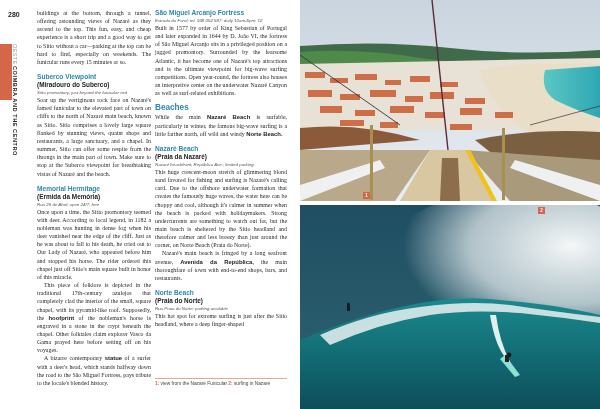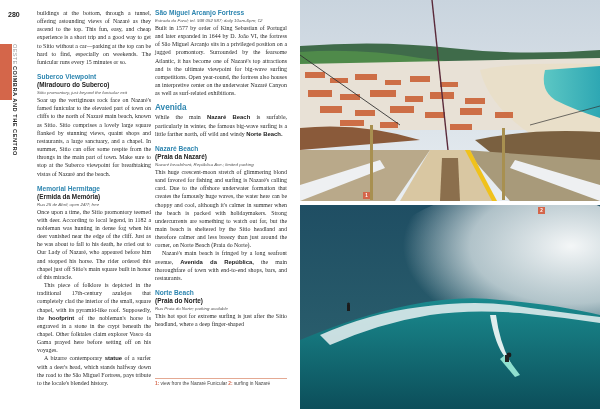--- a/index.html
+++ b/index.html
@@ -107,21 +107,21 @@
 </div>
 
 <div class="col col-mid">
   <div>
     <div class="h-blue first">São Miguel Arcanjo Fortress</div>
     <div class="meta">Estrada do Farol; tel. 938 052 587; daily 10am-6pm; €2</div>
     <p>Built in 1577 by order of King Sebastian of Portugal and later expanded in 1644 by D. João VI, the fortress of São Miguel Arcanjo sits in a privileged position on a jagged promontory. Surrounded by the fearsome Atlantic, it has become one of Nazaré's top attractions and is the ultimate viewpoint for big-wave surfing competitions. Open year-round, the fortress also houses an interpretive center on the underwater Nazaré Canyon as well as surf-related exhibitions.</p>
   </div>
 
   <div>
-    <div class="h-big">Avenida</div>
+    <div class="h-big">Beaches</div>
     <p><span>While the main </span><span class="b">Nazaré Beach</span><span> is surfable, particularly in winter, the famous big-wave surfing is a little farther north, off wild and windy </span><span class="b">Norte Beach.</span></p>
   </div>
 
   <div>
     <div class="h-blue">Nazaré Beach</div>
     <div class="h-sub">(Praia da Nazaré)</div>
     <div class="meta">Nazaré beachfront, República Ave.; limited parking</div>
     <p>This huge crescent-moon stretch of glimmering blond sand favored for fishing and surfing is Nazaré's calling card. Due to the offshore underwater formation that creates the famously huge waves, the water here can be choppy and cool, although it's calmer in summer when the beach is packed with holidaymakers. Strong undercurrents are something to watch out for, but the main beach is sheltered by the Sítio headland and therefore calmer and less breezy than just around the corner, on Norte Beach (Praia do Norte).</p>
     <p class="indent"><span>Nazaré's main beach is fringed by a long seafront avenue, </span><span class="b">Avenida da República,</span><span> the main thoroughfare of town with end-to-end shops, bars, and restaurants.</span></p>
   </div>

